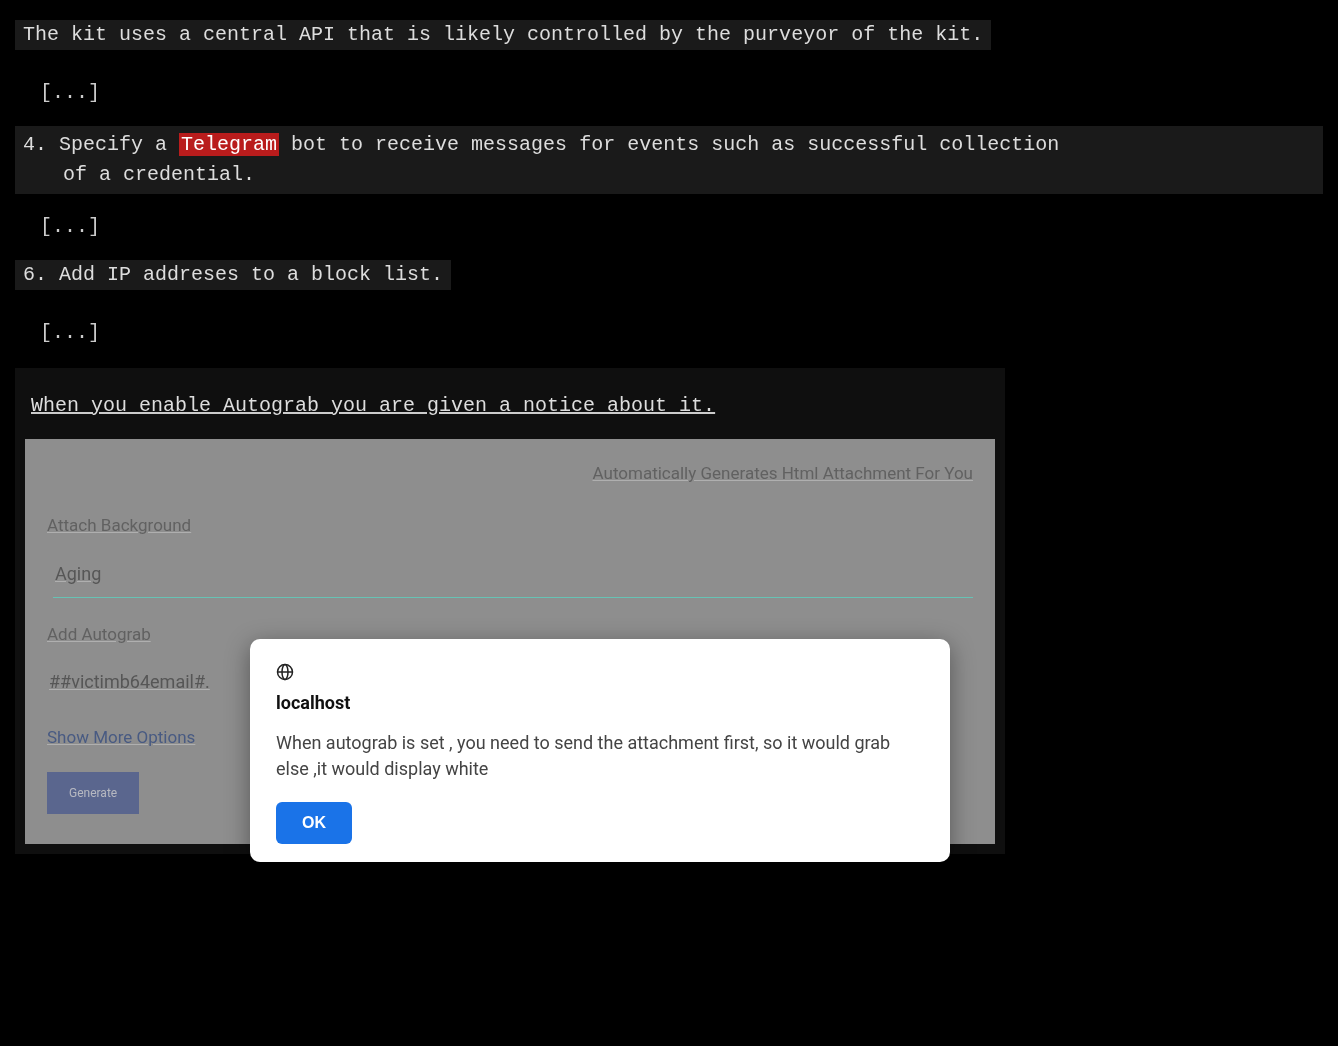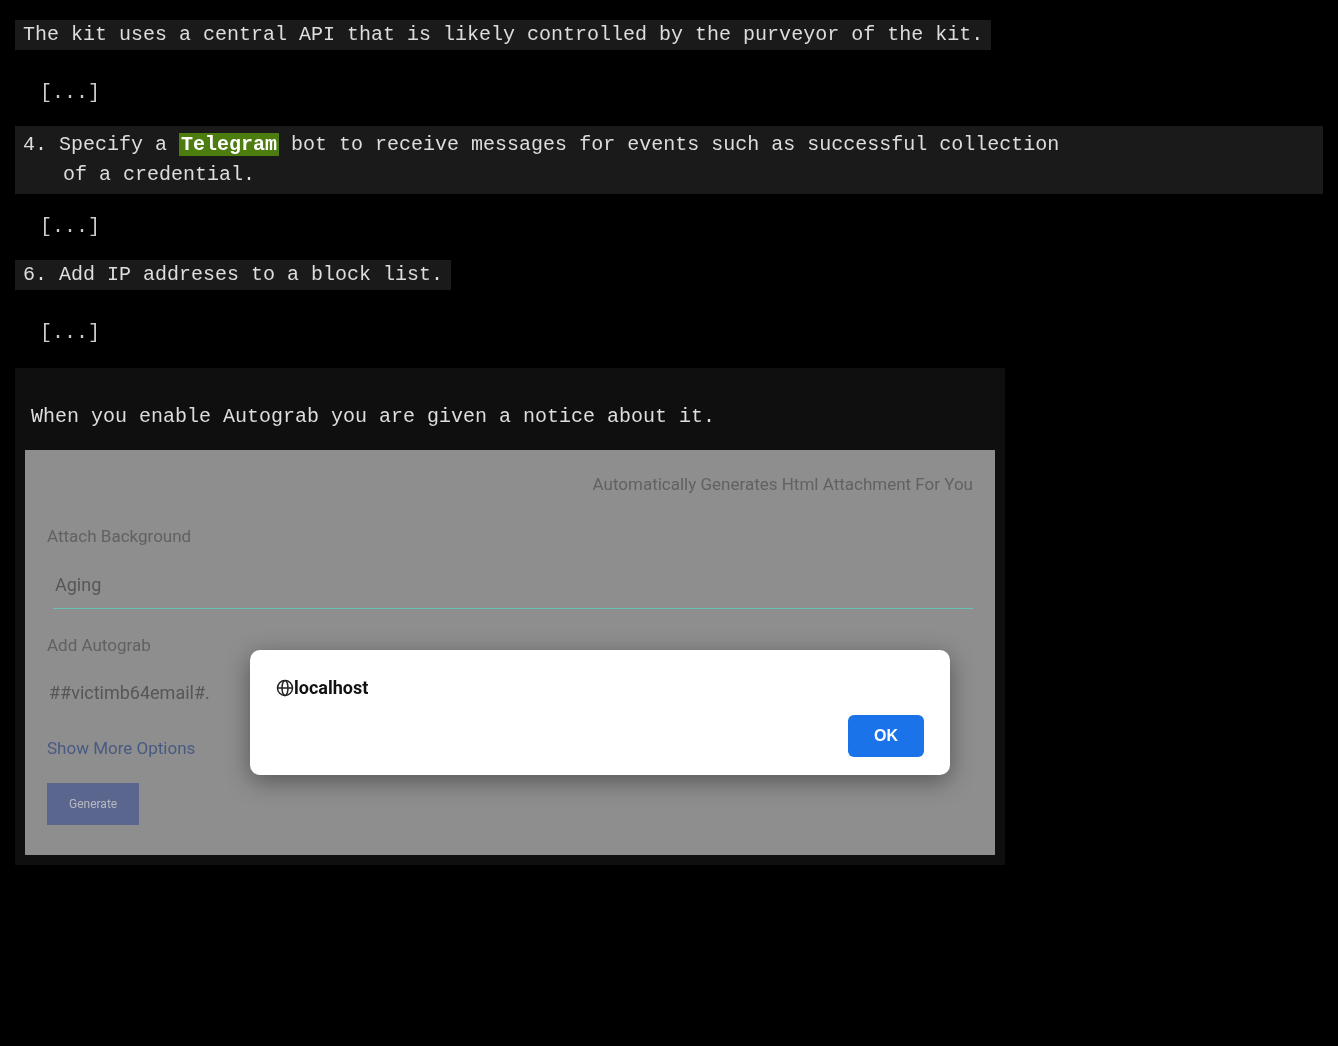--- a/index.html
+++ b/index.html
@@ -28,30 +28,30 @@
       background: #1a1a1a;
       padding: 4px 8px;
       margin-bottom: 6px;
       color: #ddd;
       display: block;
     }
     .list-num {
       display: inline;
     }
     .highlight {
-      background: #4d7c0f;
+      background: #b91c1c;
       color: #fff;
       padding: 0 2px;
-      font-weight: bold;
     }
     .panel-wrapper {
       background: #0f0f0f;
-      padding: 28px 10px 10px 10px;
+      padding: 17px 10px 10px 10px;
       width: 990px;
       margin-top: 20px;
+      text-decoration: underline;
     }
     .panel-caption {
       color: #ddd;
       font-family: Consolas, Monaco, "Courier New", monospace;
       padding: 6px 6px 18px 6px;
     }
     .form-panel {
       background: #9a9a9a;
       padding: 22px 22px 30px 22px;
       font-family: -apple-system, BlinkMacSystemFont, "Segoe UI", Roboto, "Helvetica Neue", Arial, sans-serif;
@@ -115,42 +115,43 @@
       width: 700px;
       background: #fff;
       border-radius: 10px;
       box-shadow: 0 6px 24px rgba(0,0,0,0.4);
       padding: 24px 26px 18px 26px;
       font-family: -apple-system, BlinkMacSystemFont, "Segoe UI", Roboto, "Helvetica Neue", Arial, sans-serif;
       z-index: 10;
     }
     .alert-header {
       display: flex;
-      align-items: center;
+      gap: 8px;
       margin-bottom: 14px;
+      flex-direction: column;
     }
     .alert-title {
       font-weight: 700;
       font-size: 18px;
       color: #111;
     }
     .globe {
       width: 18px;
       height: 18px;
       flex-shrink: 0;
     }
     .alert-body {
       color: #444;
       font-size: 18px;
       line-height: 1.45;
       margin-bottom: 20px;
     }
     .alert-actions {
       display: flex;
-      justify-content: flex-end;
+      justify-content: flex-start;
     }
     .ok-button {
       background: #1a73e8;
       color: #fff;
       border: none;
       border-radius: 6px;
       padding: 12px 26px;
       font-size: 16px;
       font-weight: 700;
       cursor: pointer;
@@ -203,18 +204,19 @@
 
     <div class="alert">
       <div class="alert-header">
         <svg class="globe" viewBox="0 0 24 24" fill="none" stroke="#222" stroke-width="2">
           <circle cx="12" cy="12" r="10"></circle>
           <ellipse cx="12" cy="12" rx="4" ry="10"></ellipse>
           <line x1="2" y1="12" x2="22" y2="12"></line>
         </svg>
         <div class="alert-title">localhost</div>
       </div>
+      <div class="alert-body">When autograb is set , you need to send the attachment first, so it would grab else ,it would display white</div>
       <div class="alert-actions">
         <button class="ok-button">OK</button>
       </div>
     </div>
   </div>
 </div>
 
 </body></html>

